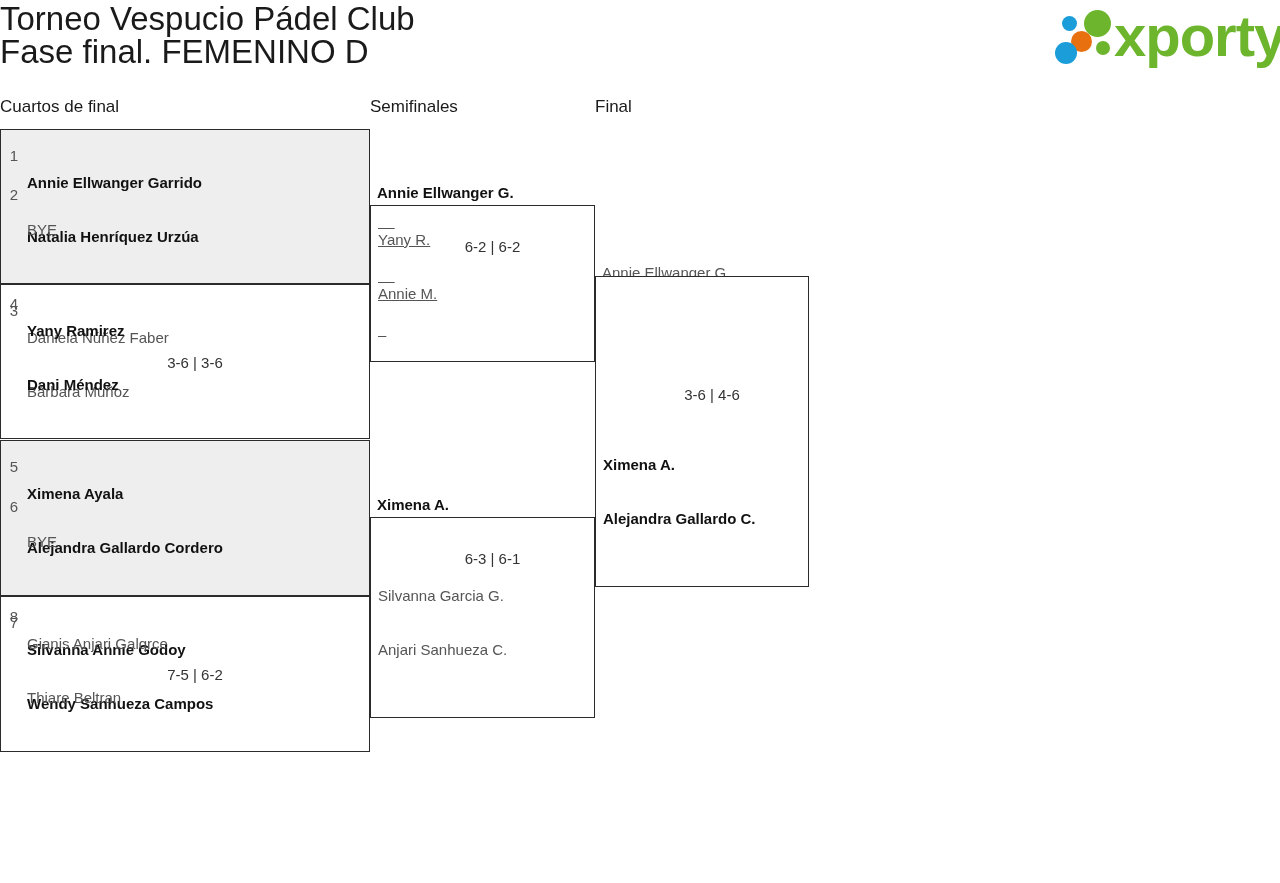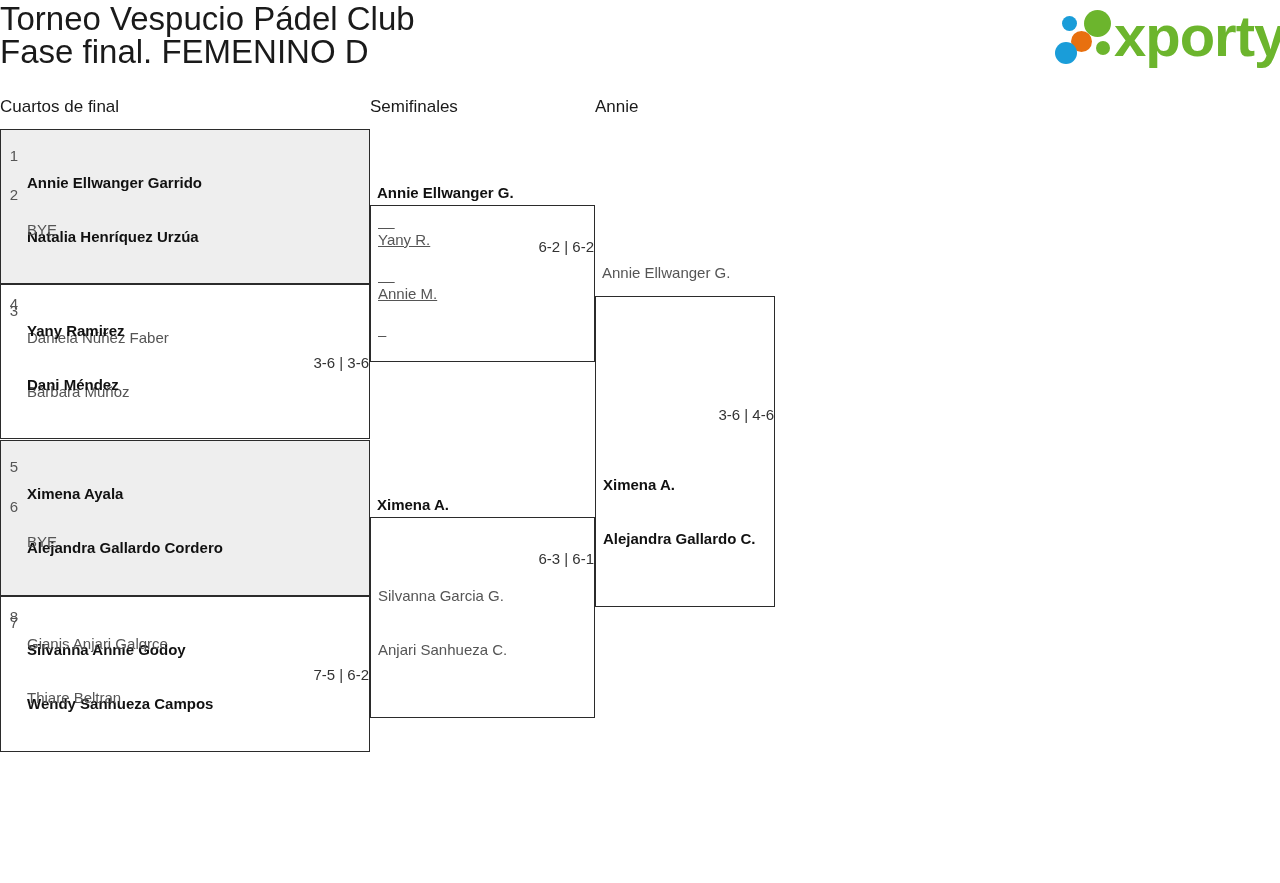--- a/index.html
+++ b/index.html
@@ -113,21 +113,21 @@
     color: #555555;
     white-space: pre;
   }
   .names.winner { color: #111111; font-weight: 700; }
   .name-line { display: block; }
 
   .score {
     position: absolute;
     left: 0;
     right: 0;
-    text-align: right;
+    text-align: center;
     font-size: 15px;
     line-height: 19px;
     color: #333333;
     padding-left: 20px;
   }
 
   
   .advance {
     position: absolute;
     font-size: 15px;
@@ -151,21 +151,21 @@
     <span class="dot dot-b"></span>
     <span class="dot dot-c"></span>
     <span class="dot dot-d"></span>
     <span class="dot dot-e"></span>
   </div>
   <div class="logo-word">xporty</div>
 </div>
 
 <div class="round-header" id="round-header-0">Cuartos de final</div>
 <div class="round-header" id="round-header-1">Semifinales</div>
-<div class="round-header" id="round-header-2">Annie</div>
+<div class="round-header" id="round-header-2">Final</div>
 
 <div class="match-box shaded" style="left:0px; top:129px; width:370px; height:155px;">
   <div class="slot slot-top">
     <span class="seed">1</span>
     <span class="names winner">
       <span class="name-line">Annie Ellwanger Garrido</span>
       <span class="name-line">Natalia Henríquez Urzúa</span>
     </span>
   </div>
   <div class="score" style="top:68px;"></div>
@@ -254,19 +254,19 @@
     <span class="name-line">Silvanna Garcia G.</span>
     <span class="name-line">Anjari Sanhueza C.</span>
   </div>
 </div>
 
 <div class="advance" style="left:602px; top:228px;">
   <span class="name-line">Annie Ellwanger G.</span>
   <span class="name-line">Natalia Henríquez U.</span>
 </div>
 
-<div class="match-box" style="left:595px; top:296px; width:180px; height:311px;">
+<div class="match-box" style="left:595px; top:276px; width:214px; height:311px;">
   <div class="score" style="top:108px;">3-6 | 4-6</div>
   <div class="advance winner" style="left:7px; bottom:22px;">
     <span class="name-line">Ximena A.</span>
     <span class="name-line">Alejandra Gallardo C.</span>
   </div>
 </div>
 
 </body></html>

